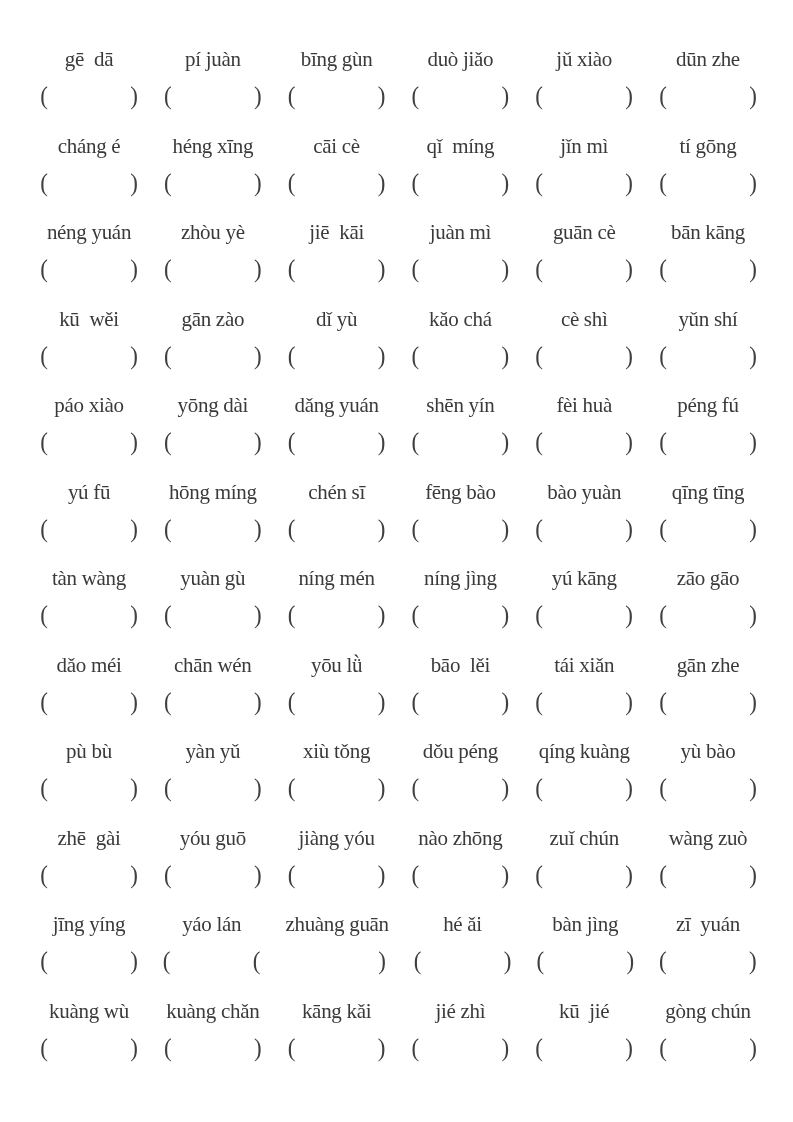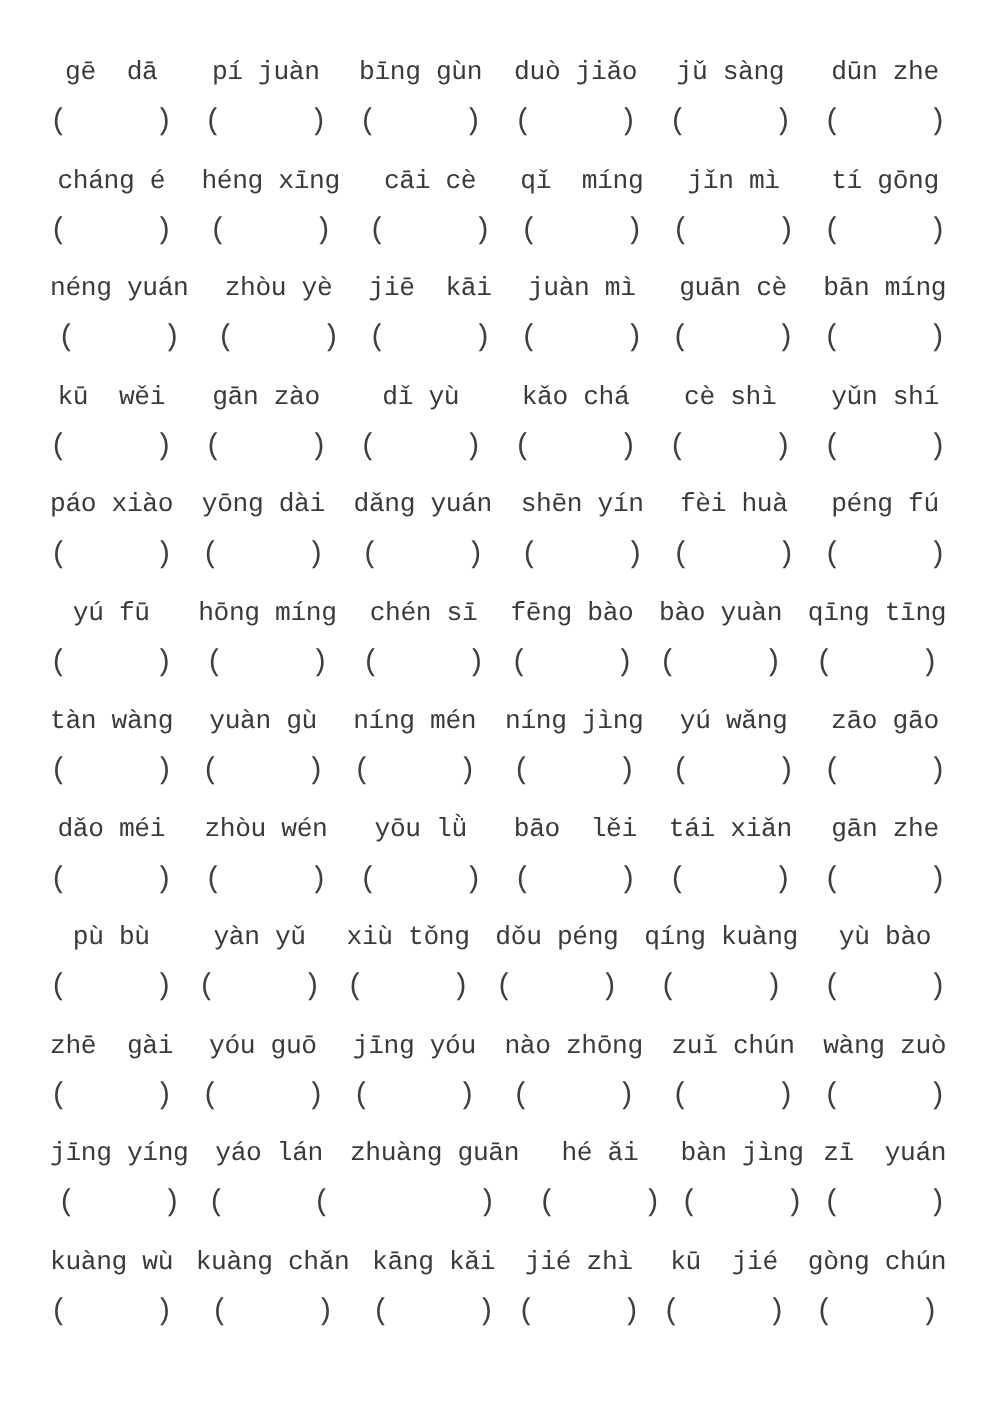--- a/index.html
+++ b/index.html
@@ -6,21 +6,21 @@
     margin: 0;
     padding: 0;
     background: #ffffff;
   }
   .page {
     width: 793px;
     height: 1122px;
     box-sizing: border-box;
     background: #ffffff;
     padding: 46px 36px 0 40px;
-    font-family: Liberation Mono, monospace;
+    font-family: Liberation Serif, serif;
     color: #3a3a3a;
     overflow: hidden;
   }
   .row {
     display: flex;
     justify-content: space-between;
     align-items: flex-start;
     height: 86.5px;
   }
   .cell {
@@ -79,21 +79,21 @@
         </span>
   </div>
       <div class="cell">
     <span class="term">duò jiǎo</span>
     <span class="blank">
           <span class="pl">(</span>
           <span class="pr">)</span>
         </span>
   </div>
       <div class="cell">
-    <span class="term">jǔ sàng</span>
+    <span class="term">jǔ xiào</span>
     <span class="blank">
           <span class="pl">(</span>
           <span class="pr">)</span>
         </span>
   </div>
       <div class="cell">
     <span class="term">dūn zhe</span>
     <span class="blank">
           <span class="pl">(</span>
           <span class="pr">)</span>
@@ -174,21 +174,21 @@
         </span>
   </div>
       <div class="cell">
     <span class="term">guān cè</span>
     <span class="blank">
           <span class="pl">(</span>
           <span class="pr">)</span>
         </span>
   </div>
       <div class="cell">
-    <span class="term">bān míng</span>
+    <span class="term">bān kāng</span>
     <span class="blank">
           <span class="pl">(</span>
           <span class="pr">)</span>
         </span>
   </div>
     </div>
     <div class="row">
       <div class="cell">
     <span class="term">kū  wěi</span>
     <span class="blank">
@@ -343,21 +343,21 @@
         </span>
   </div>
       <div class="cell">
     <span class="term">níng jìng</span>
     <span class="blank">
           <span class="pl">(</span>
           <span class="pr">)</span>
         </span>
   </div>
       <div class="cell">
-    <span class="term">yú wǎng</span>
+    <span class="term">yú kāng</span>
     <span class="blank">
           <span class="pl">(</span>
           <span class="pr">)</span>
         </span>
   </div>
       <div class="cell">
     <span class="term">zāo gāo</span>
     <span class="blank">
           <span class="pl">(</span>
           <span class="pr">)</span>
@@ -366,21 +366,21 @@
     </div>
     <div class="row">
       <div class="cell">
     <span class="term">dǎo méi</span>
     <span class="blank">
           <span class="pl">(</span>
           <span class="pr">)</span>
         </span>
   </div>
       <div class="cell">
-    <span class="term">zhòu wén</span>
+    <span class="term">chān wén</span>
     <span class="blank">
           <span class="pl">(</span>
           <span class="pr">)</span>
         </span>
   </div>
       <div class="cell">
     <span class="term">yōu lǜ</span>
     <span class="blank">
           <span class="pl">(</span>
           <span class="pr">)</span>
@@ -461,21 +461,21 @@
         </span>
   </div>
       <div class="cell">
     <span class="term">yóu guō</span>
     <span class="blank">
           <span class="pl">(</span>
           <span class="pr">)</span>
         </span>
   </div>
       <div class="cell">
-    <span class="term">jīng yóu</span>
+    <span class="term">jiàng yóu</span>
     <span class="blank">
           <span class="pl">(</span>
           <span class="pr">)</span>
         </span>
   </div>
       <div class="cell">
     <span class="term">nào zhōng</span>
     <span class="blank">
           <span class="pl">(</span>
           <span class="pr">)</span>

